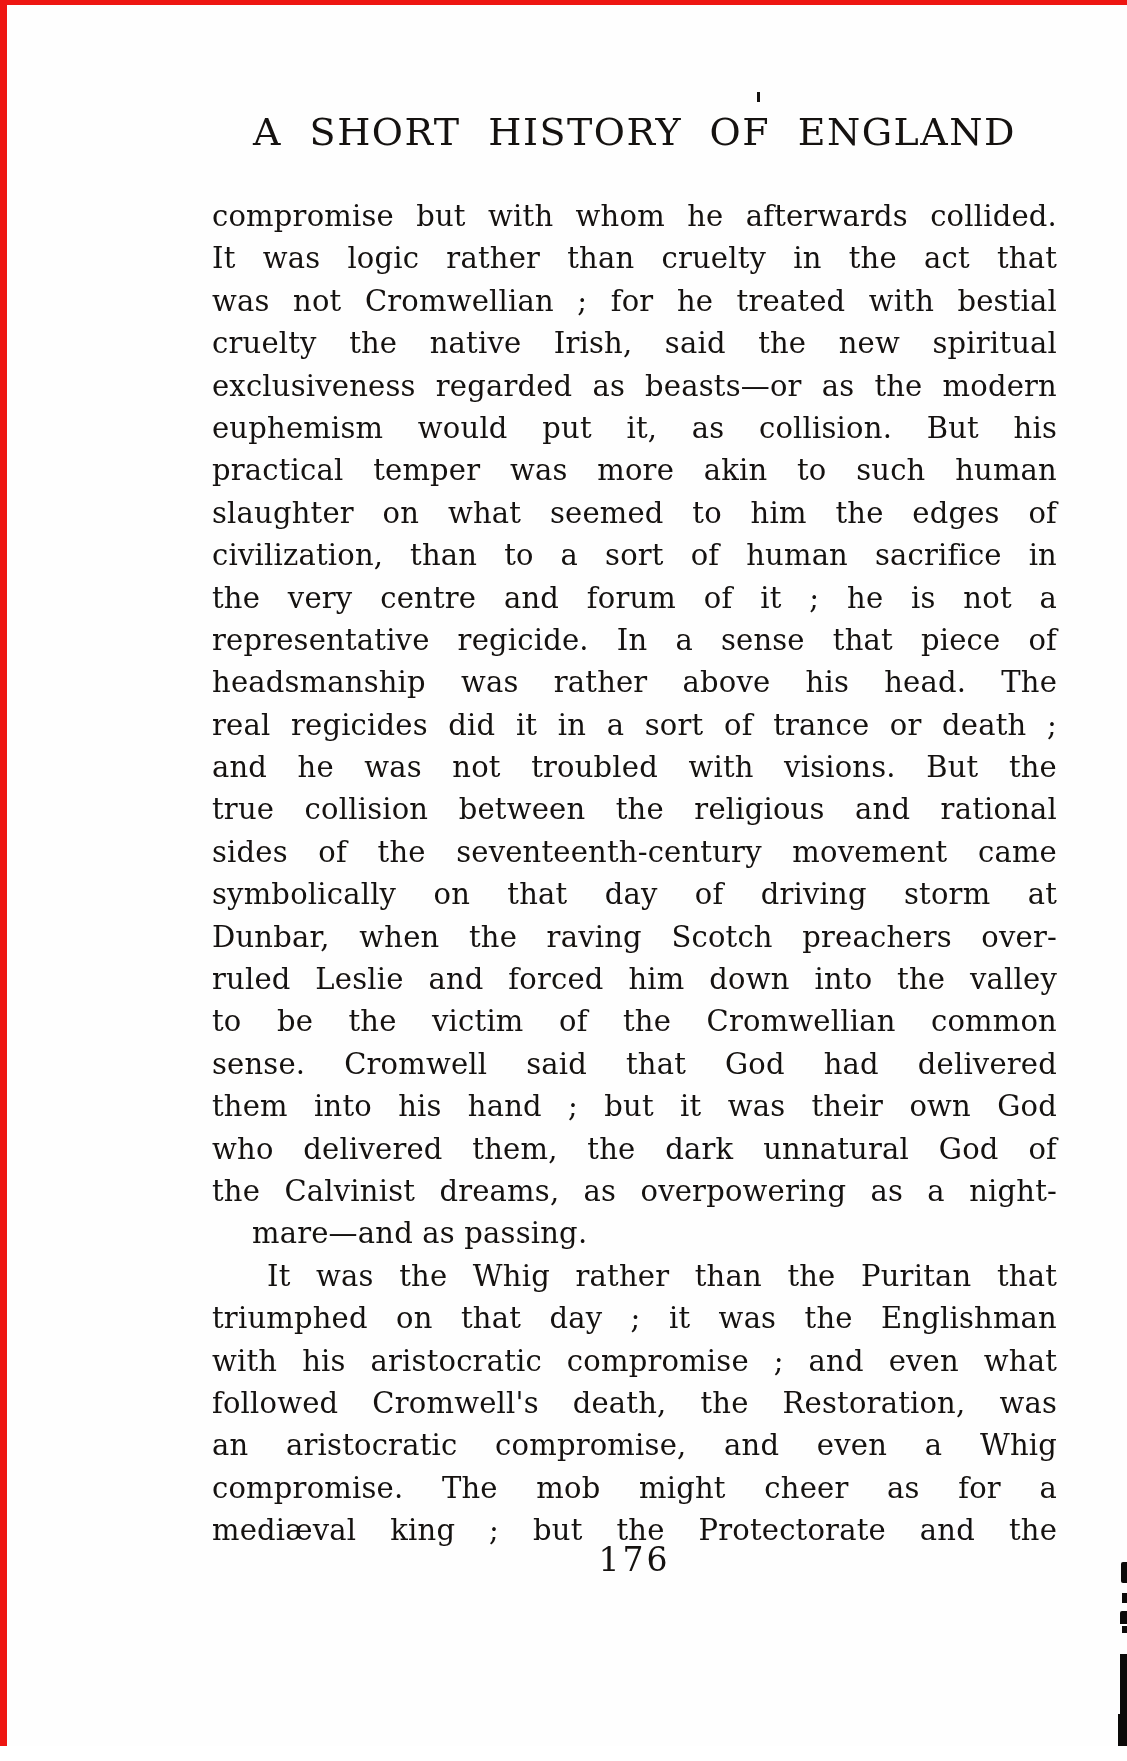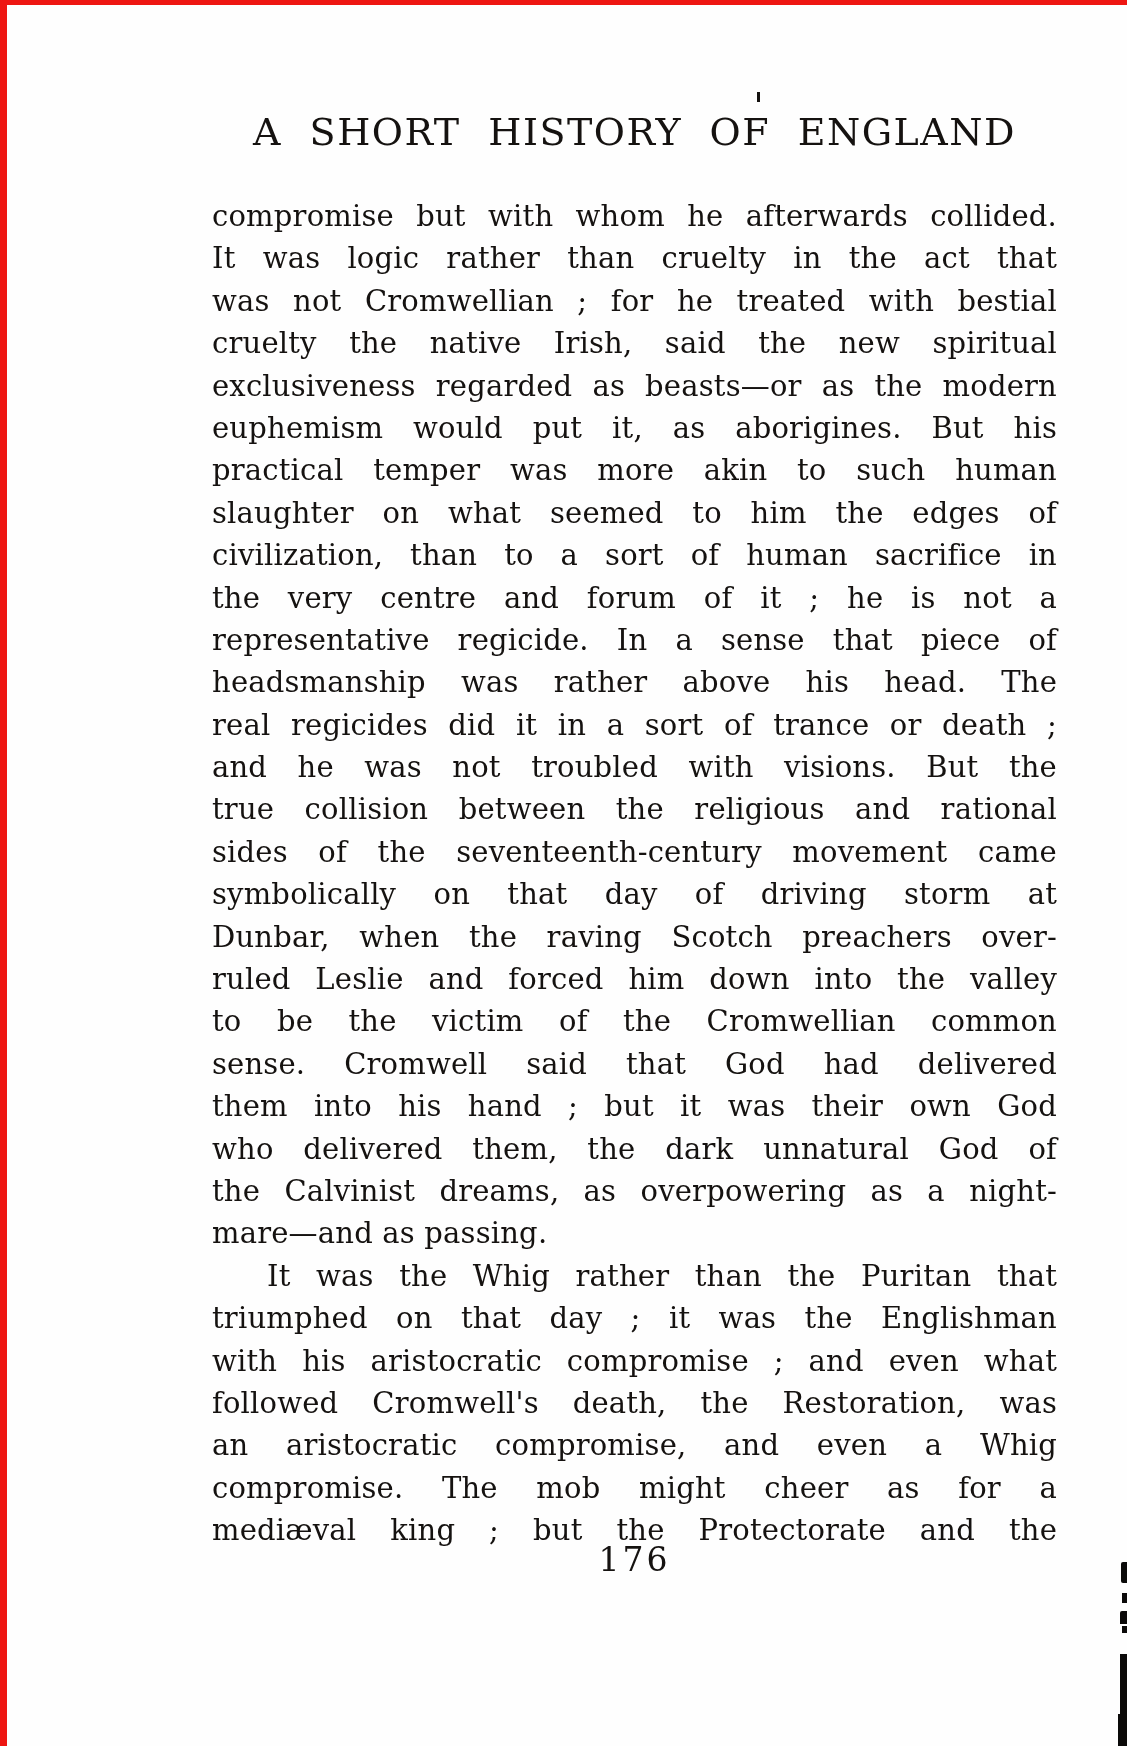--- a/index.html
+++ b/index.html
@@ -41,21 +41,21 @@
     font-size:29px;
   }
   .line{
     height:42.4px;
     line-height:42.4px;
     text-align:justify;
     text-align-last:justify;
     white-space:nowrap;
     letter-spacing:0.2px;
   }
-  .line.flush{text-align-last:left;white-space:normal;}
+  .line.flush{text-align-last:left;white-space:normal;margin-left:40px;}
   .line.indent{text-indent:55px;}
   
   .pagenum{
     position:absolute;
     left:212px;top:1540px;width:845px;
     text-align:center;
     font-size:33px;
     letter-spacing:3px;
   }
   
@@ -76,21 +76,21 @@
 
   <h1 class="header">A SHORT HISTORY OF ENGLAND</h1>
   <div class="speck"></div>
 
   <div class="body-text" id="text-body">
       <div class="line">compromise but with whom he afterwards collided.</div>
       <div class="line">It was logic rather than cruelty in the act that</div>
       <div class="line">was not Cromwellian ; for he treated with bestial</div>
       <div class="line">cruelty the native Irish, said the new spiritual</div>
       <div class="line">exclusiveness regarded as beasts—or as the modern</div>
-      <div class="line">euphemism would put it, as aborigines.  But his</div>
+      <div class="line">euphemism would put it, as collision.  But his</div>
       <div class="line">practical temper was more akin to such human</div>
       <div class="line">slaughter on what seemed to him the edges of</div>
       <div class="line">civilization, than to a sort of human sacrifice in</div>
       <div class="line">the very centre and forum of it ; he is not a</div>
       <div class="line">representative regicide.  In a sense that piece of</div>
       <div class="line">headsmanship was rather above his head.  The</div>
       <div class="line">real regicides did it in a sort of trance or death ;</div>
       <div class="line">and he was not troubled with visions.  But the</div>
       <div class="line">true collision between the religious and rational</div>
       <div class="line">sides of the seventeenth-century movement came</div>

